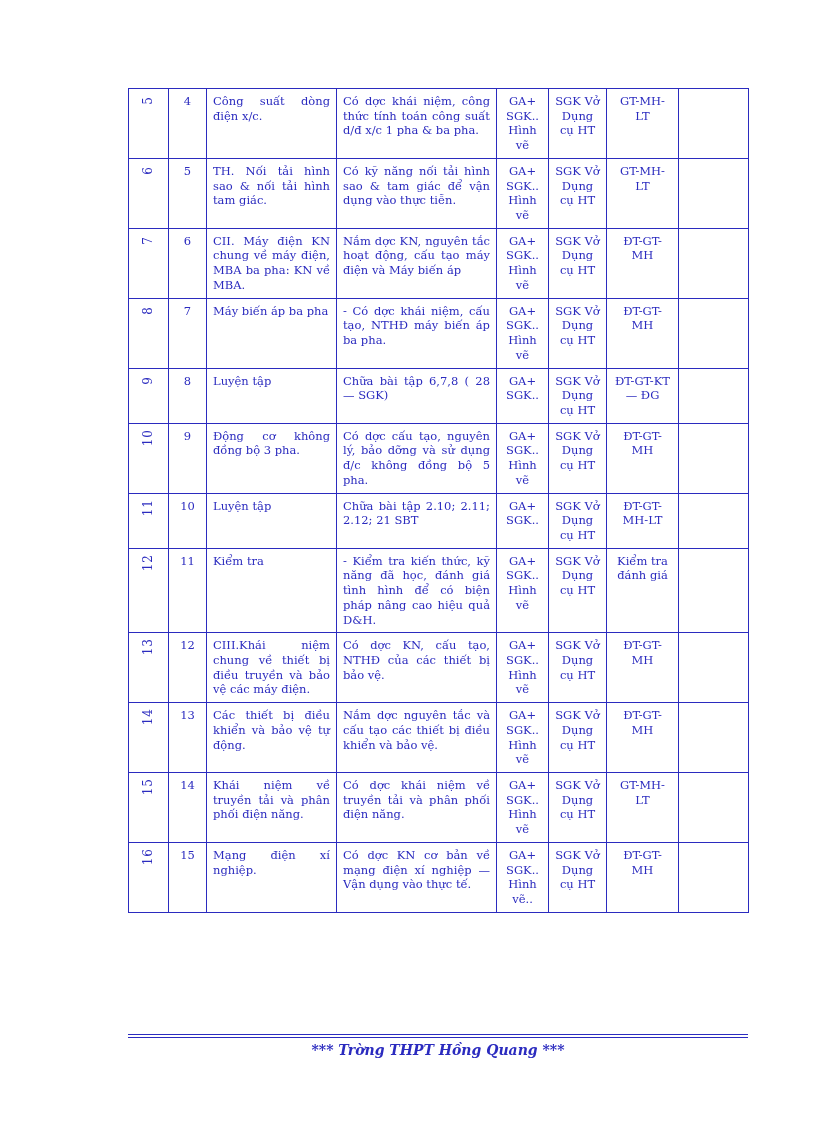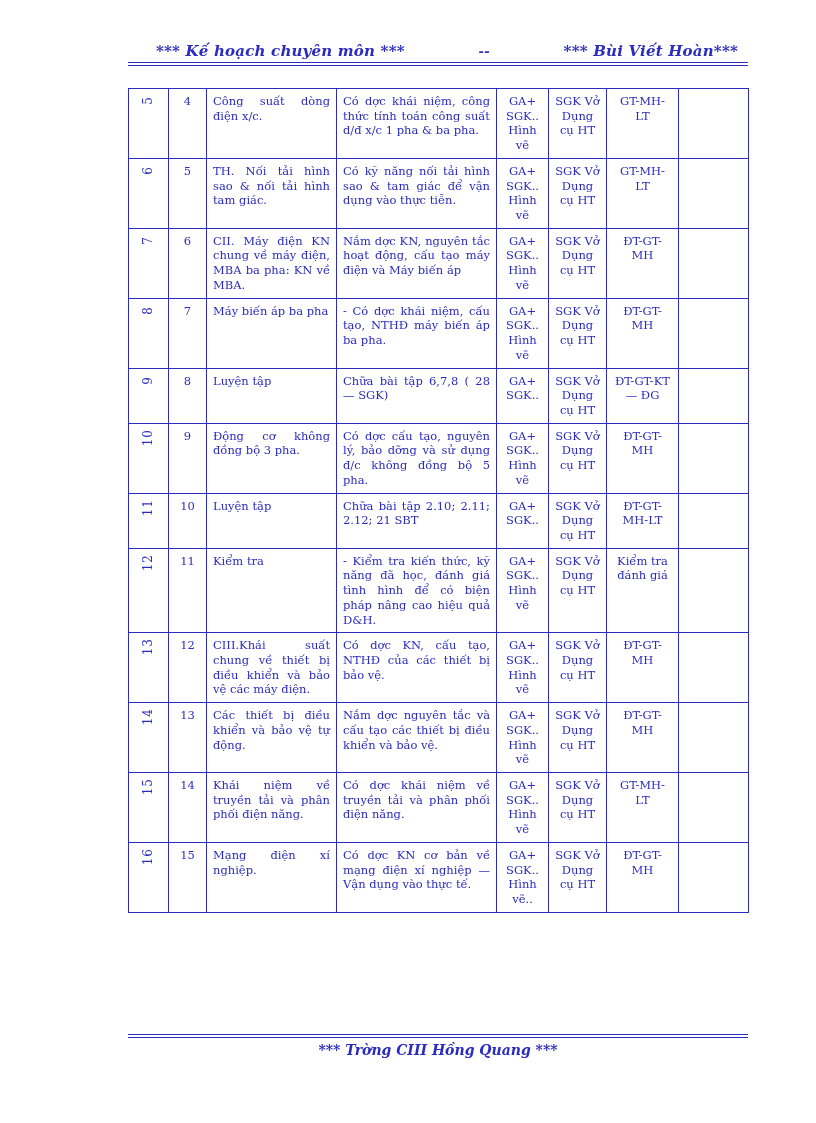--- a/index.html
+++ b/index.html
@@ -148,28 +148,20 @@
     font-weight: bold;
     font-size: 14px;
     color: #2b2bbf;
   }
 </style>
 </head>
 <body>
 
 <div class="page">
 
-  <div class="header">
-    <div class="header-line">
-      <span class="header-left">*** Kế hoạch chuyên môn ***</span>
-      <span class="header-mid">--</span>
-      <span class="header-right">*** Bùi Viết Hoàn***</span>
-    </div>
-    <div class="header-rule"></div>
-  </div>
 
   <table class="sched">
     <colgroup>
       <col class="c1">
         <col class="c2">
         <col class="c3">
         <col class="c4">
       <col class="c5">
         <col class="c6">
         <col class="c7">
@@ -261,21 +253,21 @@
         <td class="goal">- Kiểm tra kiến thức, kỹ năng đã học, đánh giá tình hình để có biện pháp nâng cao hiệu quả D&amp;H.</td>
         <td class="prep">GA+ SGK.. Hình vẽ</td>
         <td class="equip">SGK Vở Dụng cụ HT</td>
         <td class="method">Kiểm tra đánh giá</td>
         <td class="note"></td>
       </tr>
 
       <tr>
         <td class="week"><span>13</span></td>
         <td class="period">12</td>
-        <td class="topic">CIII.Khái suất chung về thiết bị điều khiển và bảo vệ các máy điện.</td>
+        <td class="topic">CIII.Khái niệm chung về thiết bị điều truyền và bảo vệ các máy điện.</td>
         <td class="goal">Có dợc KN, cấu tạo, NTHĐ của các thiết bị bảo vệ.</td>
         <td class="prep">GA+ SGK.. Hình vẽ</td>
         <td class="equip">SGK Vở Dụng cụ HT</td>
         <td class="method">ĐT-GT-MH</td>
         <td class="note"></td>
       </tr>
 
       <tr>
         <td class="week"><span>14</span></td>
         <td class="period">13</td>
@@ -307,16 +299,16 @@
         <td class="equip">SGK Vở Dụng cụ HT</td>
         <td class="method">ĐT-GT-MH</td>
         <td class="note"></td>
       </tr>
 
     </tbody>
   </table>
 
   <div class="footer">
     <div class="footer-rule-top"></div>
-    <div class="footer-text">*** Trờng   CIII Hồng Quang ***</div>
+    <div class="footer-text">*** Trờng   THPT Hồng Quang ***</div>
   </div>
 
 </div>
 
 </body></html>

